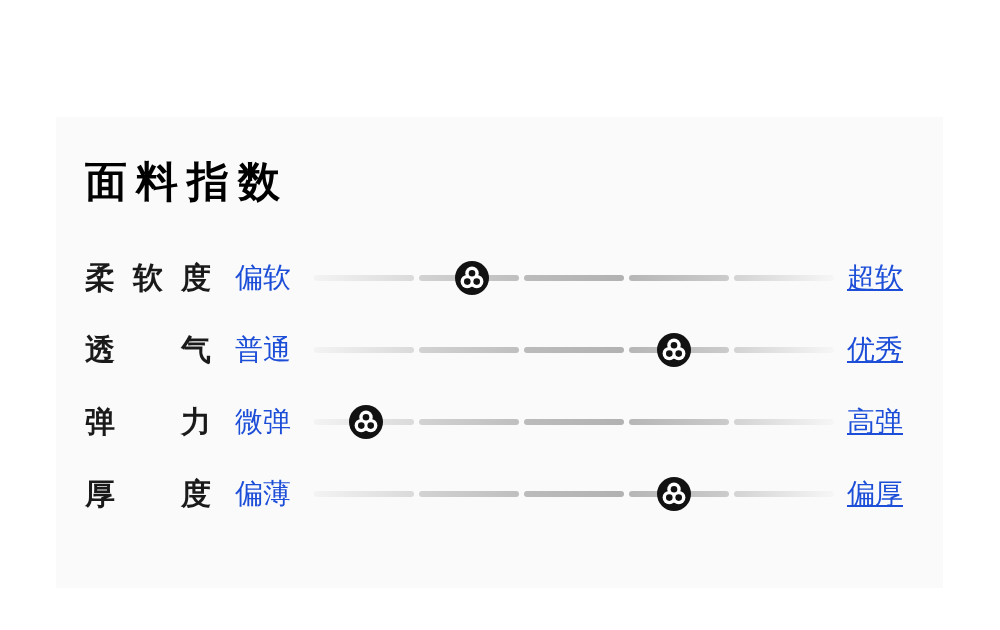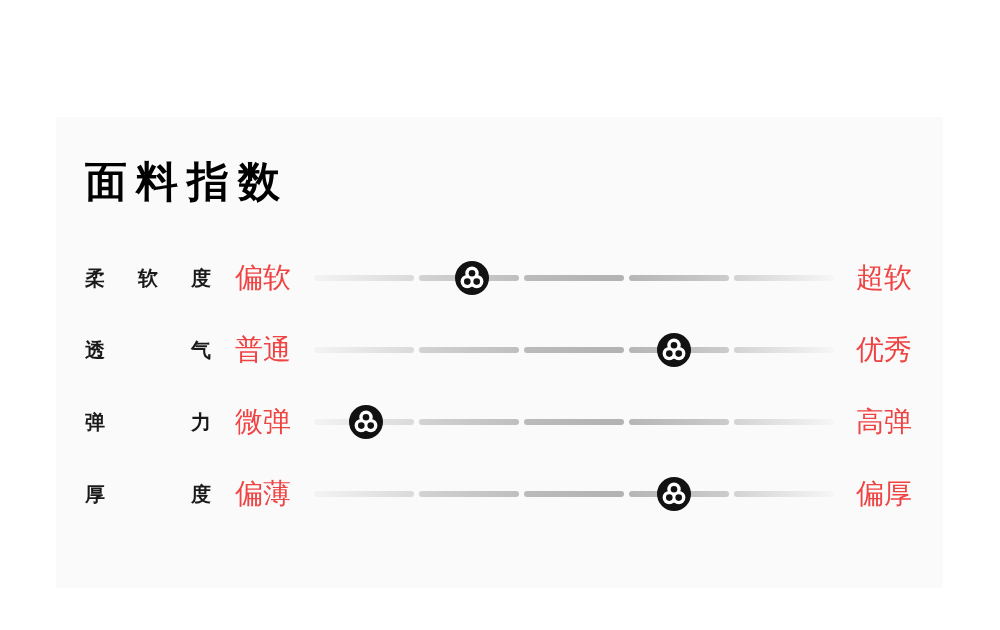--- a/index.html
+++ b/index.html
@@ -30,38 +30,38 @@
     left: 29px; top: 125px;
     width: 833px;
   }
   .metric-row {
     height: 72px;
     display: flex;
     align-items: center;
   }
   .metric-name {
     width: 126px;
-    font-size: 20px;
+    font-size: 30px;
     font-weight: 700;
     color: #1a1a1a;
     text-align: justify;
     text-align-last: justify;
     text-justify: inter-character;
     line-height: 1;
   }
   .scale-min, .scale-max {
     width: 62px;
     font-size: 28px;
     font-weight: 400;
-    color: #ef4444;
+    color: #1d4ed8;
     line-height: 1;
     white-space: nowrap;
   }
   .scale-min { margin-left: 24px; }
-  .scale-max { margin-left: 22px; }
+  .scale-max { margin-left: 13px; text-decoration: underline; }
   .track {
     position: relative;
     margin-left: 17px;
     width: 520px;
     height: 6px;
     display: flex;
     gap: 5px;
     align-items: center;
   }
   .seg {

